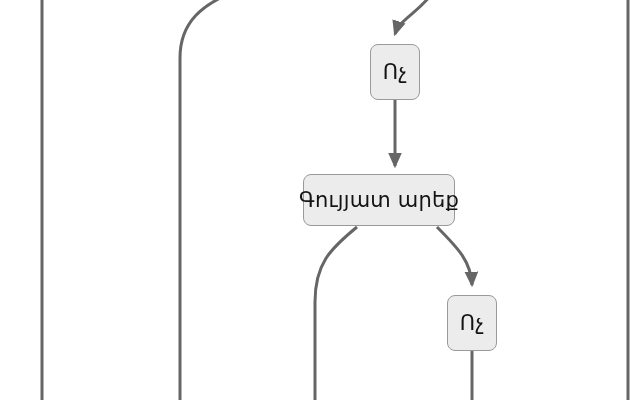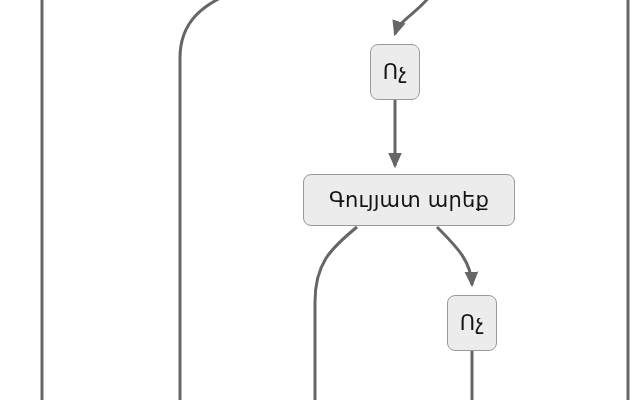--- a/index.html
+++ b/index.html
@@ -47,21 +47,21 @@
   }
   #node-no-top {
     left: 370px;
     top: 44px;
     width: 50px;
     height: 56px;
   }
   #node-action {
     left: 303px;
     top: 174px;
-    width: 212px;
+    width: 152px;
     height: 52px;
   }
   #node-no-bottom {
     left: 447px;
     top: 295px;
     width: 50px;
     height: 56px;
   }
 </style>
 </head>

